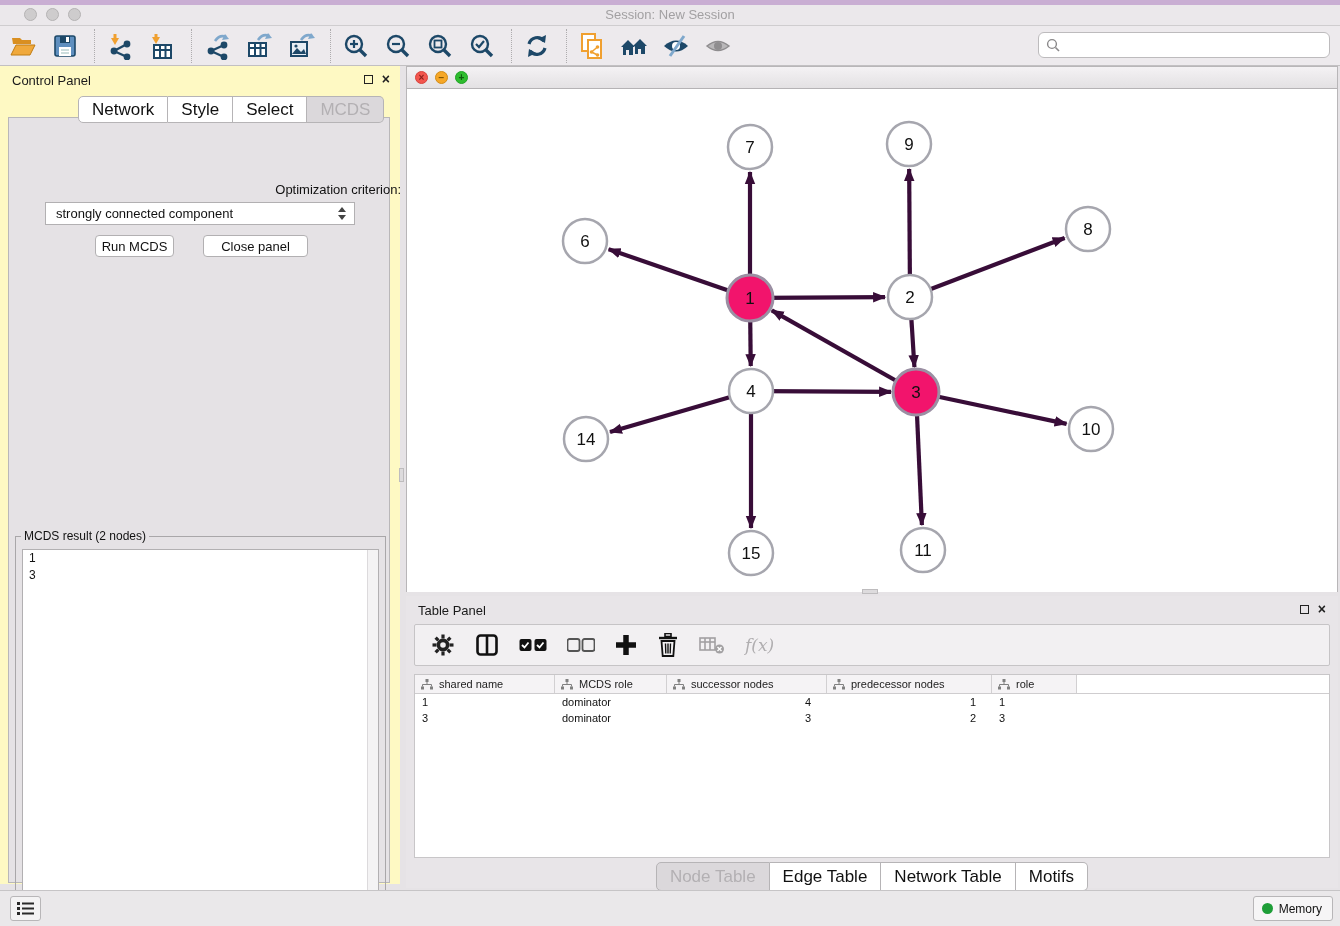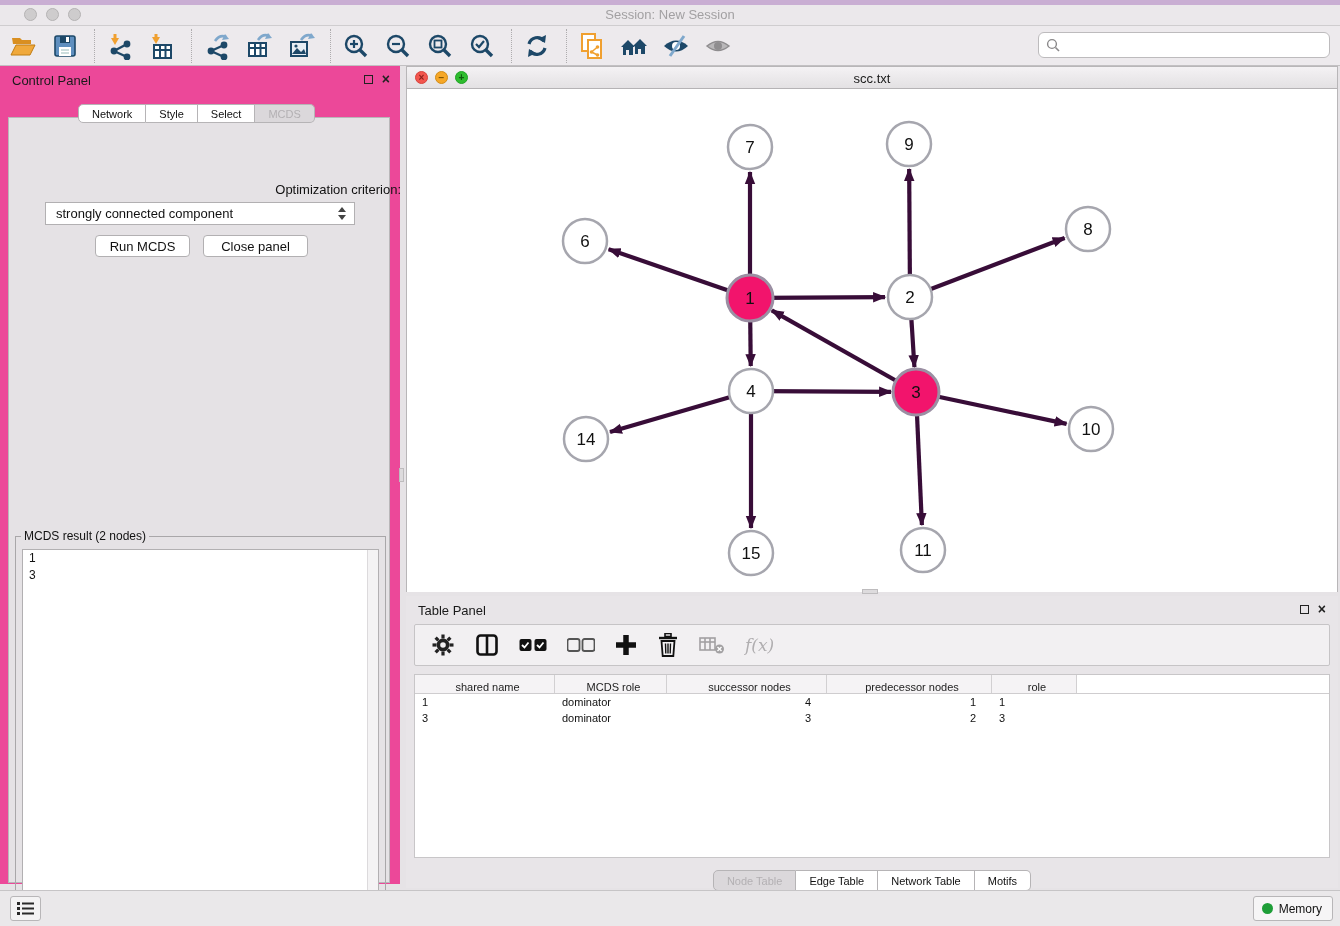--- a/index.html
+++ b/index.html
@@ -13,40 +13,40 @@
   .traffic.gray { background:#cecccd; border:1px solid #b5b3b4; }
 
   
   .toolbar { position:absolute; left:0; top:26px; width:1340px; height:40px; background:#edeaed; border-bottom:1px solid #c2c0c2; display:flex; align-items:center; padding-left:8px; }
   .tbtn { width:30px; height:34px; display:flex; align-items:center; justify-content:center; margin-right:12px; }
   .tsep { height:34px; border-left:1px dotted #aeacae; margin:0 10px 0 2px; }
   .searchbox { position:absolute; right:10px; top:6px; width:292px; height:26px; background:#fff; border:1px solid #bdbbbd; border-radius:6px; display:flex; align-items:center; padding-left:7px; }
   .searchbox input { border:none; outline:none; flex:1; height:20px; font-size:13px; background:transparent; margin-left:5px; }
 
   
-  .control-panel { position:absolute; left:0; top:66px; width:400px; height:818px; background:#ec4899; }
+  .control-panel { position:absolute; left:0; top:66px; width:400px; height:818px; background:#fef9c3; }
   .panel-header { position:absolute; left:0; top:0; width:100%; height:28px; }
   .panel-title { position:absolute; left:12px; top:7px; font-size:13px; color:#1a1a1a; }
   .ph-icons { position:absolute; right:10px; top:7px; display:flex; align-items:center; gap:9px; }
   .float-icon { width:9px; height:9px; border:1.5px solid #222; display:inline-block; }
   .close-x { font-size:14px; font-weight:bold; color:#222; line-height:12px; }
   .tabgroup { display:flex; }
-  .tab { background:#fff; border:1px solid #b6b4b6; border-left:none; padding:3px 13px 2px; font-size:11px; color:#111; white-space:nowrap; cursor:default;margin-top:8px; }
+  .tab { background:#fff; border:1px solid #b6b4b6; border-left:none; padding:3px 13px 2px; font-size:17px; color:#111; white-space:nowrap; cursor:default; }
   .tab:first-child { border-left:1px solid #b6b4b6; border-radius:5px 0 0 5px; }
   .tab:last-child { border-radius:0 5px 5px 0; }
   .tab.selected { background:#dbd8db; color:#b3b0b3; }
   .cp-tabs { position:absolute; left:78px; top:30px; z-index:2; }
   .cp-content { position:absolute; left:8px; top:51px; width:382px; height:766px; background:#e5e2e5; border:1px solid #b9b7b9; }
   .opt-label { position:absolute; left:0; width:400px; top:72px; text-align:right; font-size:13px; color:#111; }
   .dropdown { position:absolute; left:44px; top:92px; width:310px; height:23px; background:#fff; border:1px solid #b2b0b2; border-radius:0; font-size:13px; color:#111; display:flex; align-items:center; padding-left:10px; }
   .dd-stepper { position:absolute; right:8px; top:4px; display:flex; flex-direction:column; align-items:center; }
   .tri-up { width:0; height:0; border-left:4px solid transparent; border-right:4px solid transparent; border-bottom:5px solid #444; margin-bottom:3px; }
   .tri-down { width:0; height:0; border-left:4px solid transparent; border-right:4px solid transparent; border-top:5px solid #444; }
   .btn { position:absolute; height:22px; background:#fff; border:1px solid #b2b0b2; border-radius:4px; font-size:13px; color:#111; display:flex; align-items:center; justify-content:center; }
-  .btn-run { left:94px; top:125px; width:95px;text-align:center; }
+  .btn-run { left:94px; top:125px; width:79px;text-align:center; }
   .btn-close { left:202px; top:125px; width:105px; }
   .result-box { position:absolute; left:14px; top:426px; width:371px; height:379px; border:1px solid #a9a7a9; }
   .result-legend { position:absolute; top:-8px; left:5px; background:#e5e2e5; padding:0 3px; font-size:12px; color:#111; }
   .result-inner { position:absolute; left:6px; right:6px; top:12px; bottom:6px; background:#fff; border:1px solid #b2b0b2; overflow:hidden; }
   .result-scroll { position:absolute; top:0; right:0; bottom:0; width:11px; background:#f4f3f4; border-left:1px solid #dcdadc; }
   .result-line { font-size:12px; line-height:17px; padding:0 6px; color:#111; }
   .result-inner .result-line:first-child { padding-top:2px; }
 
   
   .net-window { position:absolute; left:406px; top:66px; width:932px; height:526px; background:#fff; border:1px solid #b8b6b8; }
@@ -60,21 +60,21 @@
   .v-splitter-handle { position:absolute; left:399px; top:468px; width:5px; height:14px; background:#dddbdd; border:1px solid #bebcbe; }
   .h-splitter-handle { position:absolute; left:862px; top:589px; width:16px; height:5px; background:#dddbdd; border:1px solid #bebcbe; }
 
   
   .table-panel { position:absolute; left:406px; top:596px; width:932px; height:292px; background:#e8e5e8; }
   .tp-toolbar { position:absolute; left:8px; top:28px; width:916px; height:42px; background:#f2f0f2; border:1px solid #c6c4c6; border-radius:2px; display:flex; align-items:center; padding-left:16px; gap:20px; }
   .tp-tool { display:flex; align-items:center; justify-content:center; height:32px; }
   .fx-label { font-family:"DejaVu Serif", serif; font-style:italic; font-size:17px; color:#b0aeb0; }
   .tp-table { position:absolute; left:8px; top:78px; width:916px; height:184px; background:#fff; border:1px solid #c8c6c8; overflow:hidden; }
   .tp-header { display:flex; height:19px; border-bottom:1px solid #cfcdcf; background:#fff; }
-  .th-cell { display:flex; align-items:center; gap:6px; padding-left:6px; background:#f5f3f5; border-right:1px solid #d2d0d2; font-size:11px; color:#222; height:100%; justify-content:flex-start;flex-direction:column; }
+  .th-cell { display:flex; align-items:center; gap:6px; padding-left:6px; background:#f5f3f5; border-right:1px solid #d2d0d2; font-size:11px; color:#222; height:100%; justify-content:flex-start; }
   .tp-row { display:flex; height:16px; }
   .td-cell { font-size:11px; color:#111; line-height:16px; overflow:hidden; white-space:nowrap; }
   .tp-tabs { position:absolute; left:0; right:0; top:266px; display:flex; justify-content:center; }
   .tp-tabs .tab { padding:4px 13px 3px; }
 
   
   .statusbar { position:absolute; left:0; top:890px; width:1340px; height:36px; background:#eae8ea; border-top:1px solid #c6c4c6; }
   .sb-listbtn { position:absolute; left:10px; top:5px; width:31px; height:25px; background:#f4f3f4; border:1px solid #b8b6b8; border-radius:3px; display:flex; align-items:center; justify-content:center; }
   .sb-memory { position:absolute; right:7px; top:5px; height:25px; padding:0 10px 0 8px; background:#f6f5f6; border:1px solid #b8b6b8; border-radius:3px; display:flex; align-items:center; gap:6px; font-size:12px; color:#111; }
   .mem-dot { width:11px; height:11px; border-radius:50%; background:#1e9e38; }
@@ -275,21 +275,20 @@
         </div>
     </div>
   </div>
 </div>
 
 <div class="net-window">
   <div class="net-titlebar">
     <span class="tl red">×</span>
     <span class="tl yellow">−</span>
     <span class="tl green">+</span>
-    <div class="net-title">scc.txt</div>
   </div>
   <div class="net-canvas">
     <svg id="graph-svg" width="930" height="503">
         <defs>
           <marker id="arw" viewBox="0 0 12 12" refX="11" refY="6" markerWidth="13" markerHeight="13" markerUnits="userSpaceOnUse" orient="auto">
             <path d="M0,1.2 L12,6 L0,10.8 Z" fill="#380d38"></path>
           </marker>
         </defs>
         <line x1="343" y1="209" x2="343" y2="83" stroke="#380d38" stroke-width="4.2" marker-end="url(#arw)"></line>
         <line x1="343" y1="209" x2="201.6297551367008" y2="160.1630063199512" stroke="#380d38" stroke-width="4.2" marker-end="url(#arw)"></line>

